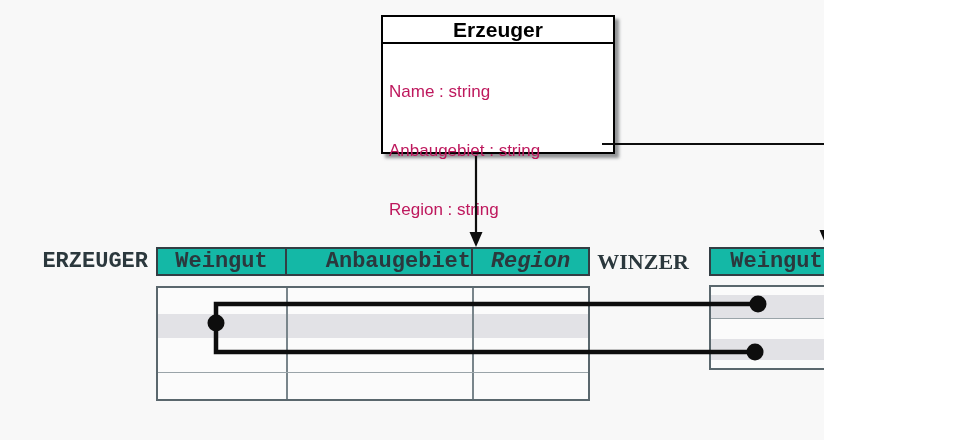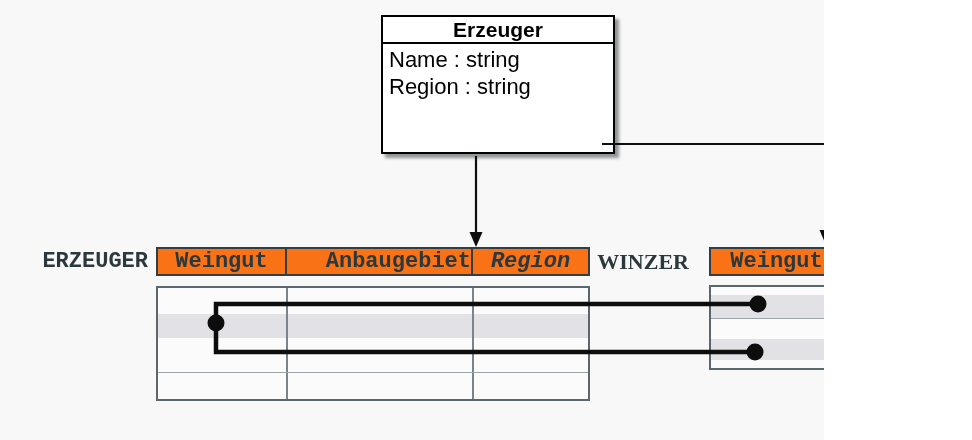--- a/index.html
+++ b/index.html
@@ -23,35 +23,35 @@
     z-index:20;
   }
   .classbox-title{
     border-bottom:2px solid #000;
     text-align:center;
     font-size:21px;font-weight:bold;color:#000;
     line-height:25px;height:25px;
   }
   .classbox-attrs{padding:2px 0 0 6px;}
   .classbox-attrs .attr{
-    font-size:22px;color:#000000;line-height:27px;white-space:nowrap;
+    font-size:17px;color:#be185d;line-height:27px;white-space:nowrap;margin-top:32px;
   }
   
   .tbl-label{
     position:absolute;
     font-family:"Liberation Mono","DejaVu Sans Mono",monospace;
     font-weight:bold;font-size:22px;color:#2b383d;
     line-height:26px;text-align:right;white-space:nowrap;
   }
   .lbl-erzeuger{left:28px;top:249px;width:120px;}
   .lbl-winzer{left:566px;top:249px;width:123px;font-family:Liberation Serif, serif;}
   
   .thead{
     position:absolute;height:29px;
-    background:#f97316;border:2px solid #333e44;
+    background:#14b8a6;border:2px solid #333e44;
     box-sizing:border-box;display:flex;z-index:10;
   }
   .thead .hcell{
     font-family:"Liberation Mono","DejaVu Sans Mono",monospace;
     font-weight:bold;font-size:22px;color:#2b383d;
     line-height:25px;text-align:center;
     box-sizing:border-box;overflow:hidden;white-space:nowrap;
   }
   .thead .hcell:not(:last-child){border-right:2px solid #333e44;}
   .erz-head{left:156px;top:247px;width:434px;}
@@ -82,20 +82,21 @@
 </style>
 </head>
 <body>
 
 <div class="stage">
 
   <div class="classbox">
     <div class="classbox-title">Erzeuger</div>
     <div class="classbox-attrs">
       <div class="attr">Name : string</div>
+      <div class="attr">Anbaugebiet : string</div>
       <div class="attr">Region : string</div>
     </div>
   </div>
 
   <div class="tbl-label lbl-erzeuger">ERZEUGER</div>
   <div class="thead erz-head">
     <div class="hcell c1">Weingut</div>
     <div class="hcell c2">Anbaugebiet</div>
     <div class="hcell c3">Region</div>
   </div>

